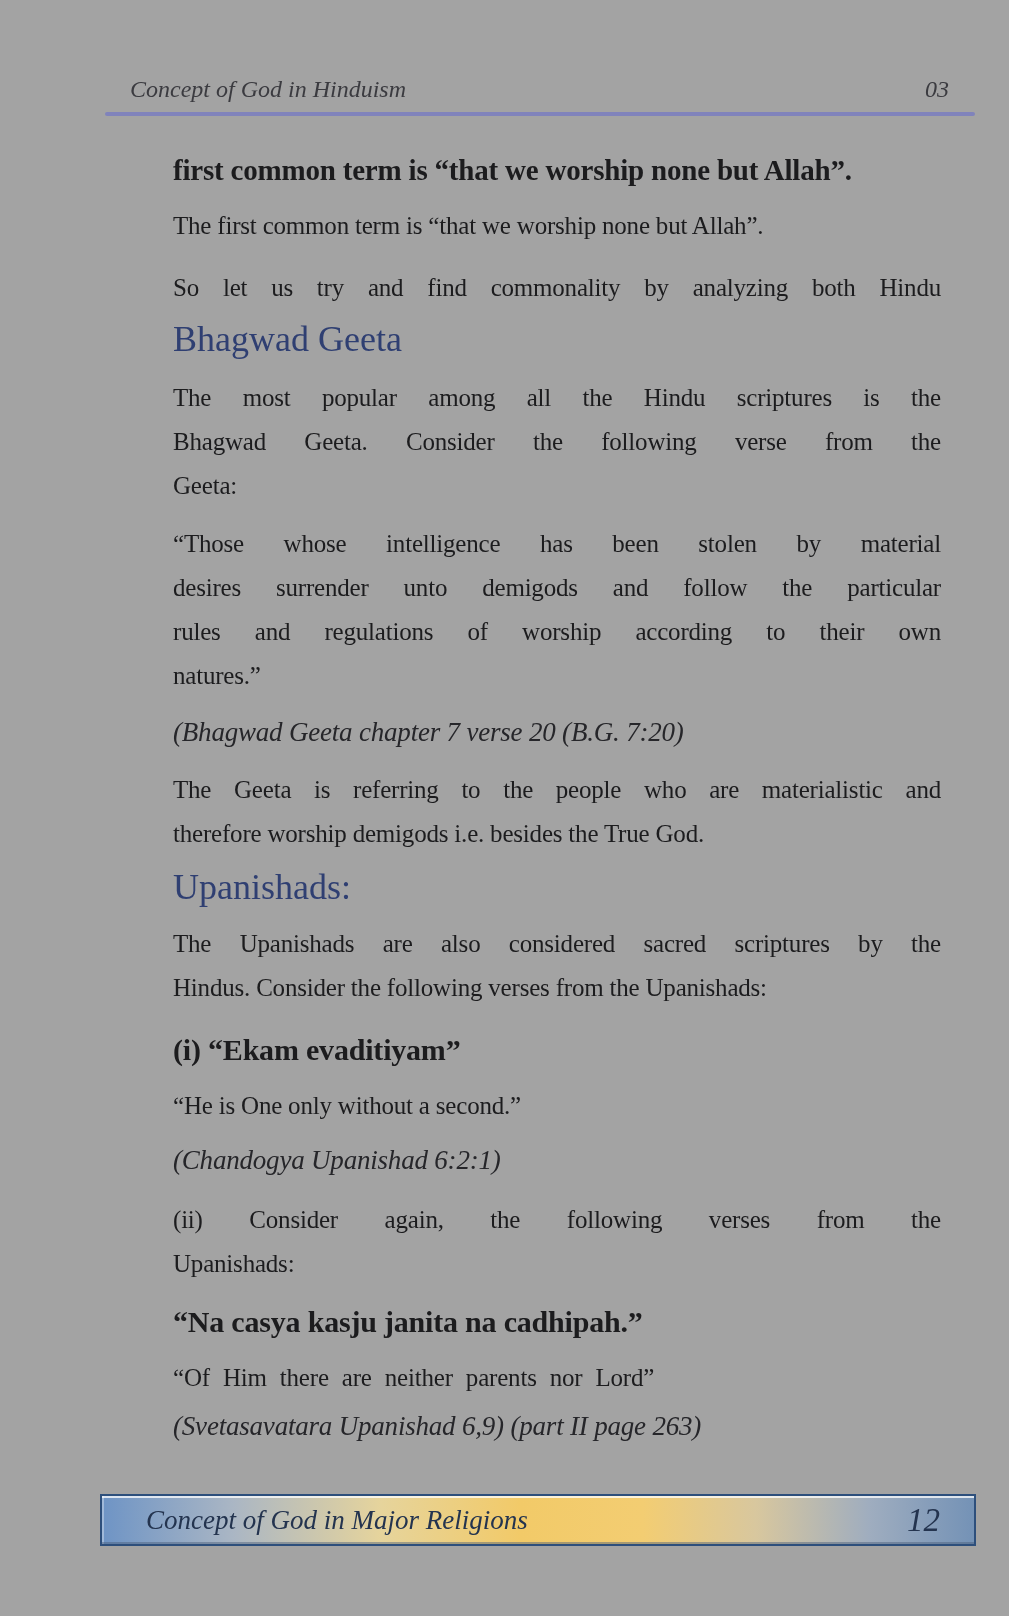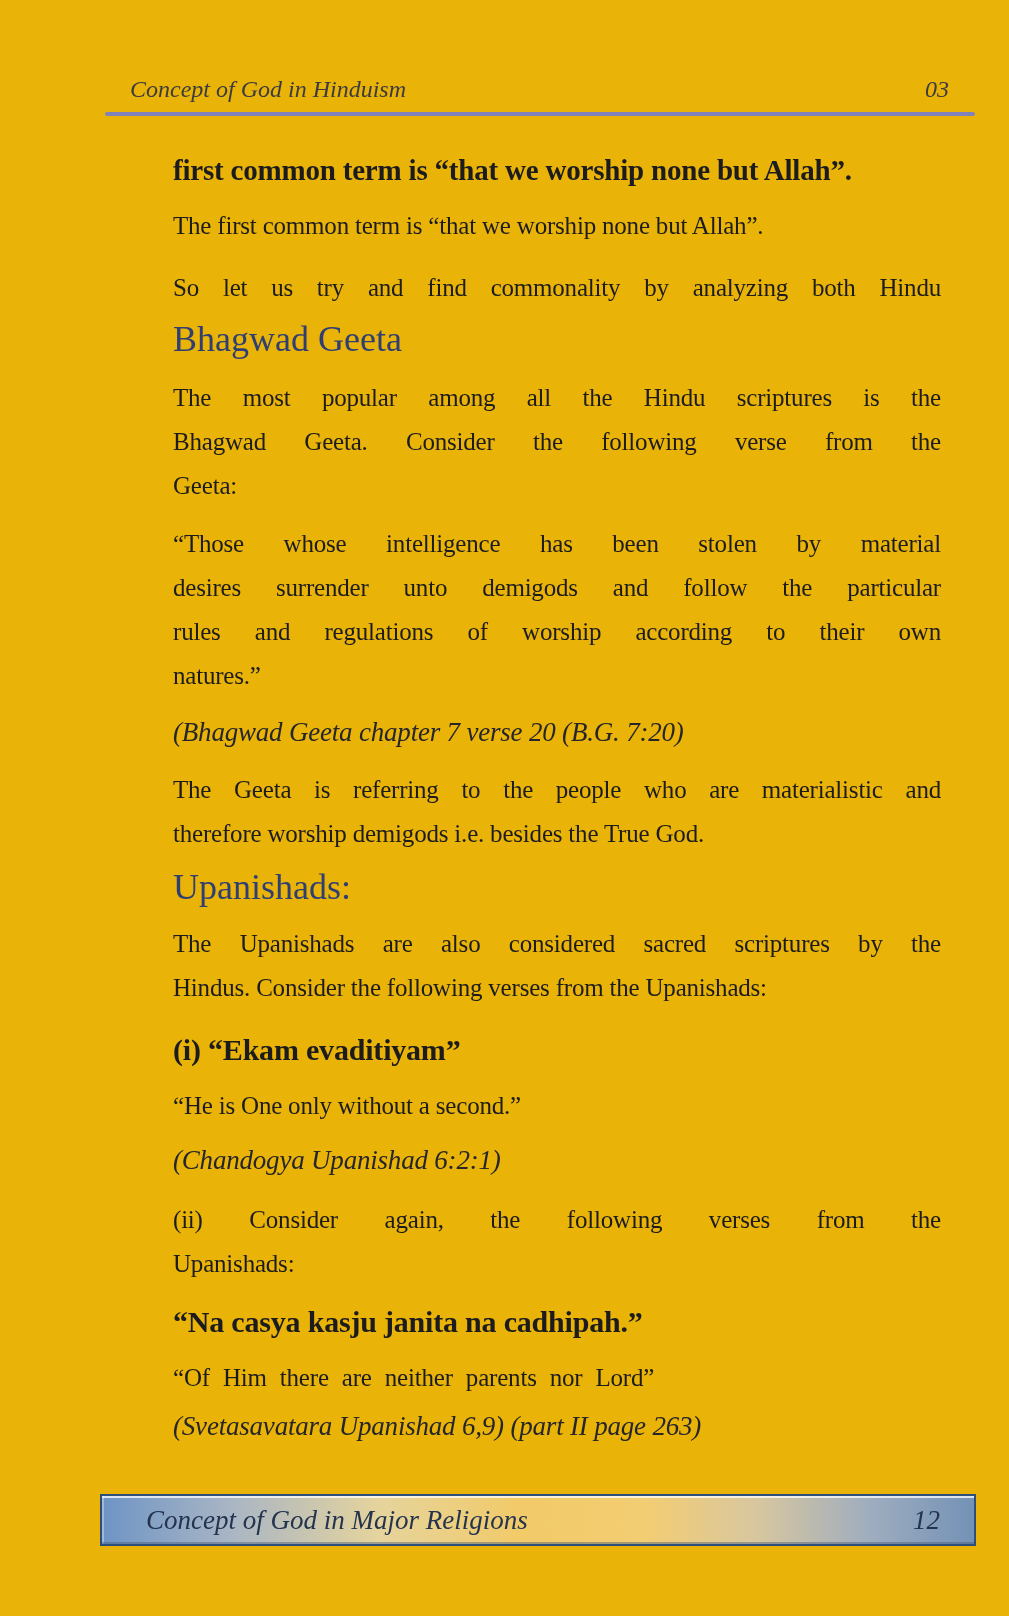--- a/index.html
+++ b/index.html
@@ -1,19 +1,19 @@
 <!DOCTYPE html>
 <html><head>
 <meta charset="utf-8">
 <style>
   html,body { margin:0; padding:0; background:#e9e8e6; }
   .page {
     position:relative;
     width:1009px; height:1616px;
-    background:#eab308;
+    background:#a3a3a3;
     font-family:"Liberation Serif","DejaVu Serif",serif;
     color:#1c1c1e;
     overflow:hidden;
     margin:0 auto;
   }
   
   .running-head {
     position:absolute; left:130px; top:76px; width:819px;
     display:flex; justify-content:space-between; align-items:baseline;
     font-style:italic; font-size:24px; color:#3b3b40;
@@ -40,21 +40,21 @@
   .footer-bar {
     position:absolute; left:100px; top:1494px; width:876px; height:52px;
     box-sizing:border-box;
     border:2px solid #2d4f7c;
     box-shadow: inset 0 2px 0 rgba(255,255,255,0.75), inset 0 -2px 0 rgba(70,90,120,0.45),
                 inset 2px 0 0 rgba(255,255,255,0.35);
     display:flex; justify-content:space-between; align-items:center;
     font-style:italic; color:#24344f;
   }
   .footer-title { padding-left:44px; font-size:27px; }
-  .footer-page  { padding-right:34px; font-size:27px; }
+  .footer-page  { padding-right:34px; font-size:33px; }
 </style>
 </head>
 <body>
 
 <div class="page">
 
   <div class="running-head">
     <span>Concept of God in Hinduism</span>
     <span>03</span>
   </div>

